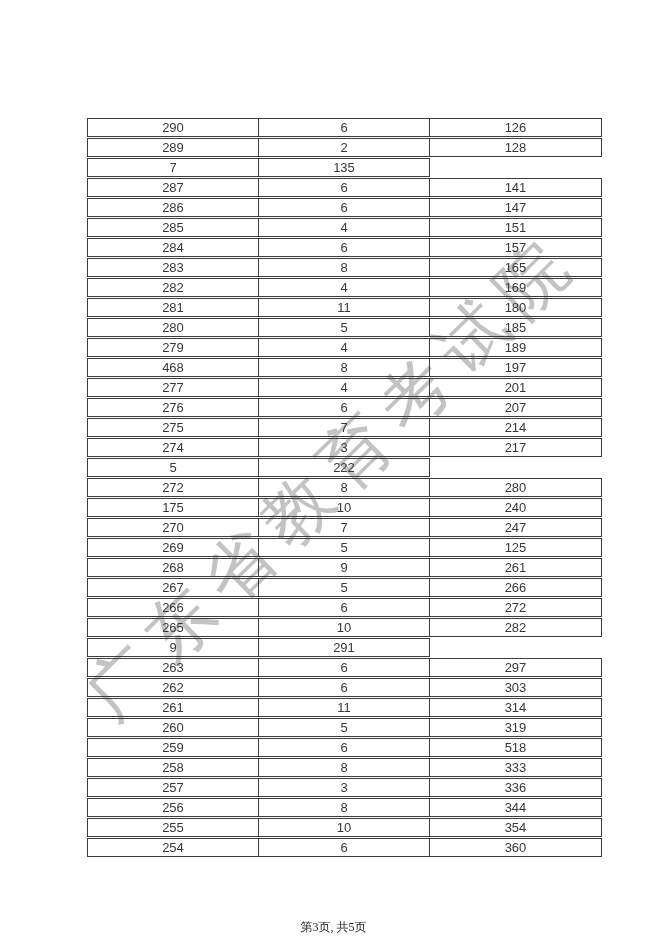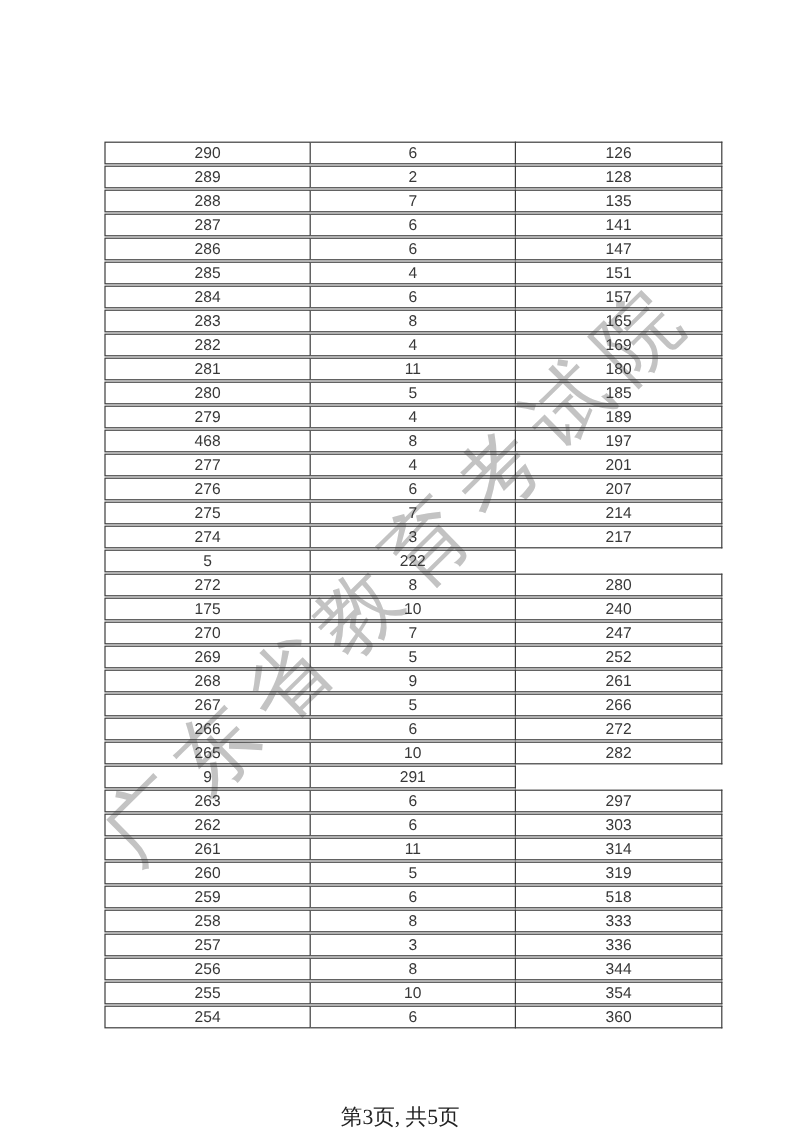--- a/index.html
+++ b/index.html
@@ -57,21 +57,21 @@
   .tcell:first-child {
     border-left: 1px solid #3c3c3c;
   }
   .footer {
     position: absolute;
     left: 0;
     top: 919px;
     width: 100%;
     text-align: center;
     font-family: "Liberation Serif", serif;
-    font-size: 18px;
+    font-size: 12px;
     color: #222222;
     z-index: 1;
   }
 </style>
 </head>
 <body>
 
 <div class="page">
   <div class="watermark">广东省教育考试院</div>
 
@@ -80,21 +80,20 @@
         <div class="tcell">290</div>
         <div class="tcell">6</div>
         <div class="tcell">126</div>
       </div>
       <div class="trow">
         <div class="tcell">289</div>
         <div class="tcell">2</div>
         <div class="tcell">128</div>
       </div>
       <div class="trow">
-        <div class="tcell">288</div>
         <div class="tcell">7</div>
         <div class="tcell">135</div>
       </div>
       <div class="trow">
         <div class="tcell">287</div>
         <div class="tcell">6</div>
         <div class="tcell">141</div>
       </div>
       <div class="trow">
         <div class="tcell">286</div>
@@ -176,21 +175,21 @@
         <div class="tcell">240</div>
       </div>
       <div class="trow">
         <div class="tcell">270</div>
         <div class="tcell">7</div>
         <div class="tcell">247</div>
       </div>
       <div class="trow">
         <div class="tcell">269</div>
         <div class="tcell">5</div>
-        <div class="tcell">252</div>
+        <div class="tcell">125</div>
       </div>
       <div class="trow">
         <div class="tcell">268</div>
         <div class="tcell">9</div>
         <div class="tcell">261</div>
       </div>
       <div class="trow">
         <div class="tcell">267</div>
         <div class="tcell">5</div>
         <div class="tcell">266</div>

